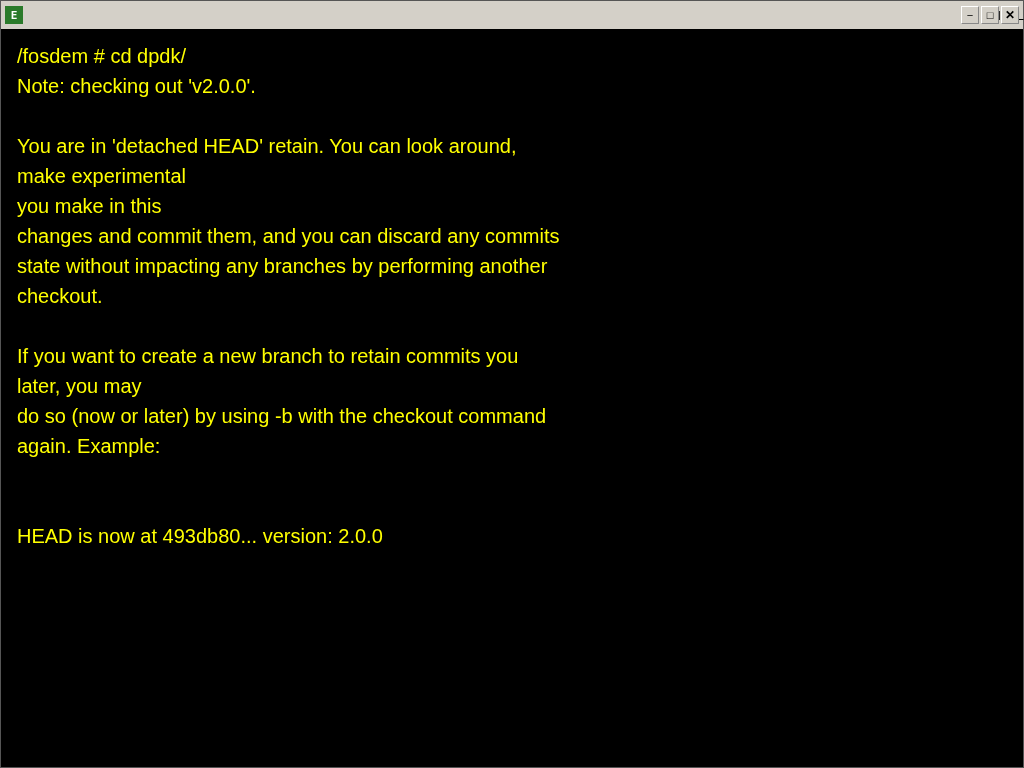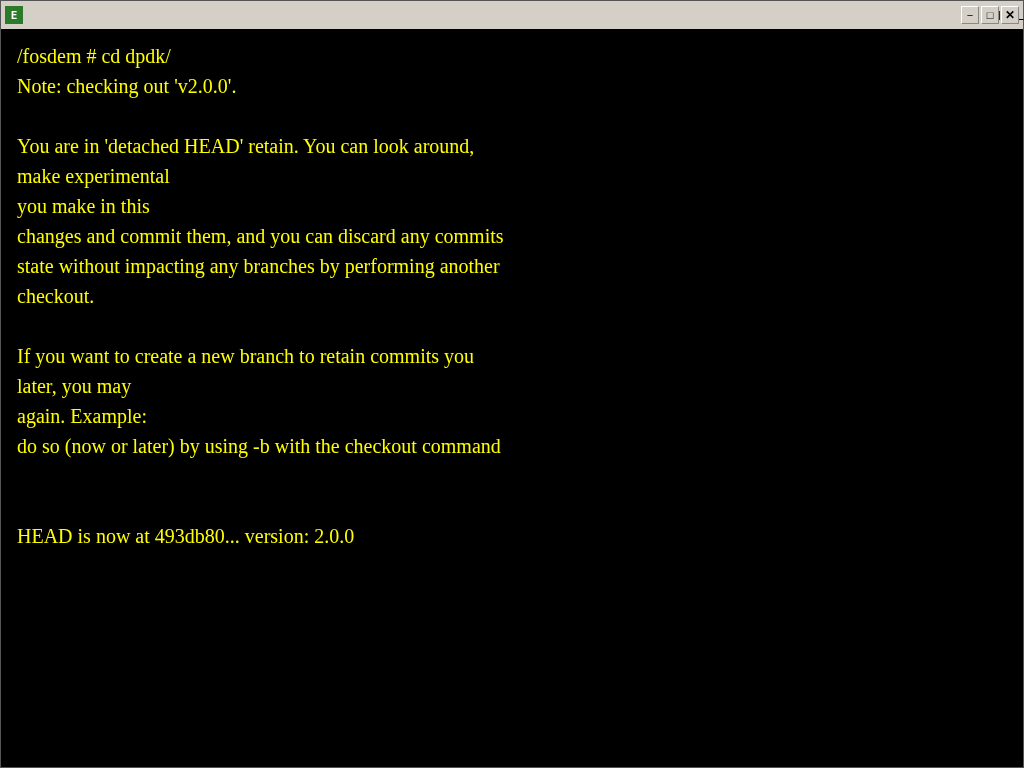--- a/index.html
+++ b/index.html
@@ -89,21 +89,21 @@
 
     .titlebar-btn.close {
       font-size: 12px;
       font-weight: bold;
     }
 
     .terminal {
       background: #000;
       flex: 1;
       padding: 12px 16px;
-      font-family: Liberation Serif, serif;
+      font-family: Liberation Sans, sans-serif;
       font-size: 20px;
       line-height: 1.5;
       color: #ffff00;
       overflow: hidden;
     }
 
     .terminal-line {
       white-space: pre;
       display: block;
     }
@@ -142,19 +142,19 @@
       <span class="blank-line"></span>
       <span class="terminal-line">You are in 'detached HEAD' retain. You can look around,</span>
       <span class="terminal-line">make experimental</span>
       <span class="terminal-line">you make in this</span>
       <span class="terminal-line">changes and commit them, and you can discard any commits</span>
       <span class="terminal-line">state without impacting any branches by performing another</span>
       <span class="terminal-line">checkout.</span>
       <span class="blank-line"></span>
       <span class="terminal-line">If you want to create a new branch to retain commits you</span>
       <span class="terminal-line">later, you may</span>
+      <span class="terminal-line">do so (now or later) by using -b with the checkout command</span>
       <span class="terminal-line">again. Example:</span>
-      <span class="terminal-line">do so (now or later) by using -b with the checkout command</span>
       <span class="blank-line"></span>
       <span class="blank-line"></span>
       <span class="terminal-line">HEAD is now at 493db80... version: 2.0.0</span>
     </div>
 </div>
 
 </body></html>

